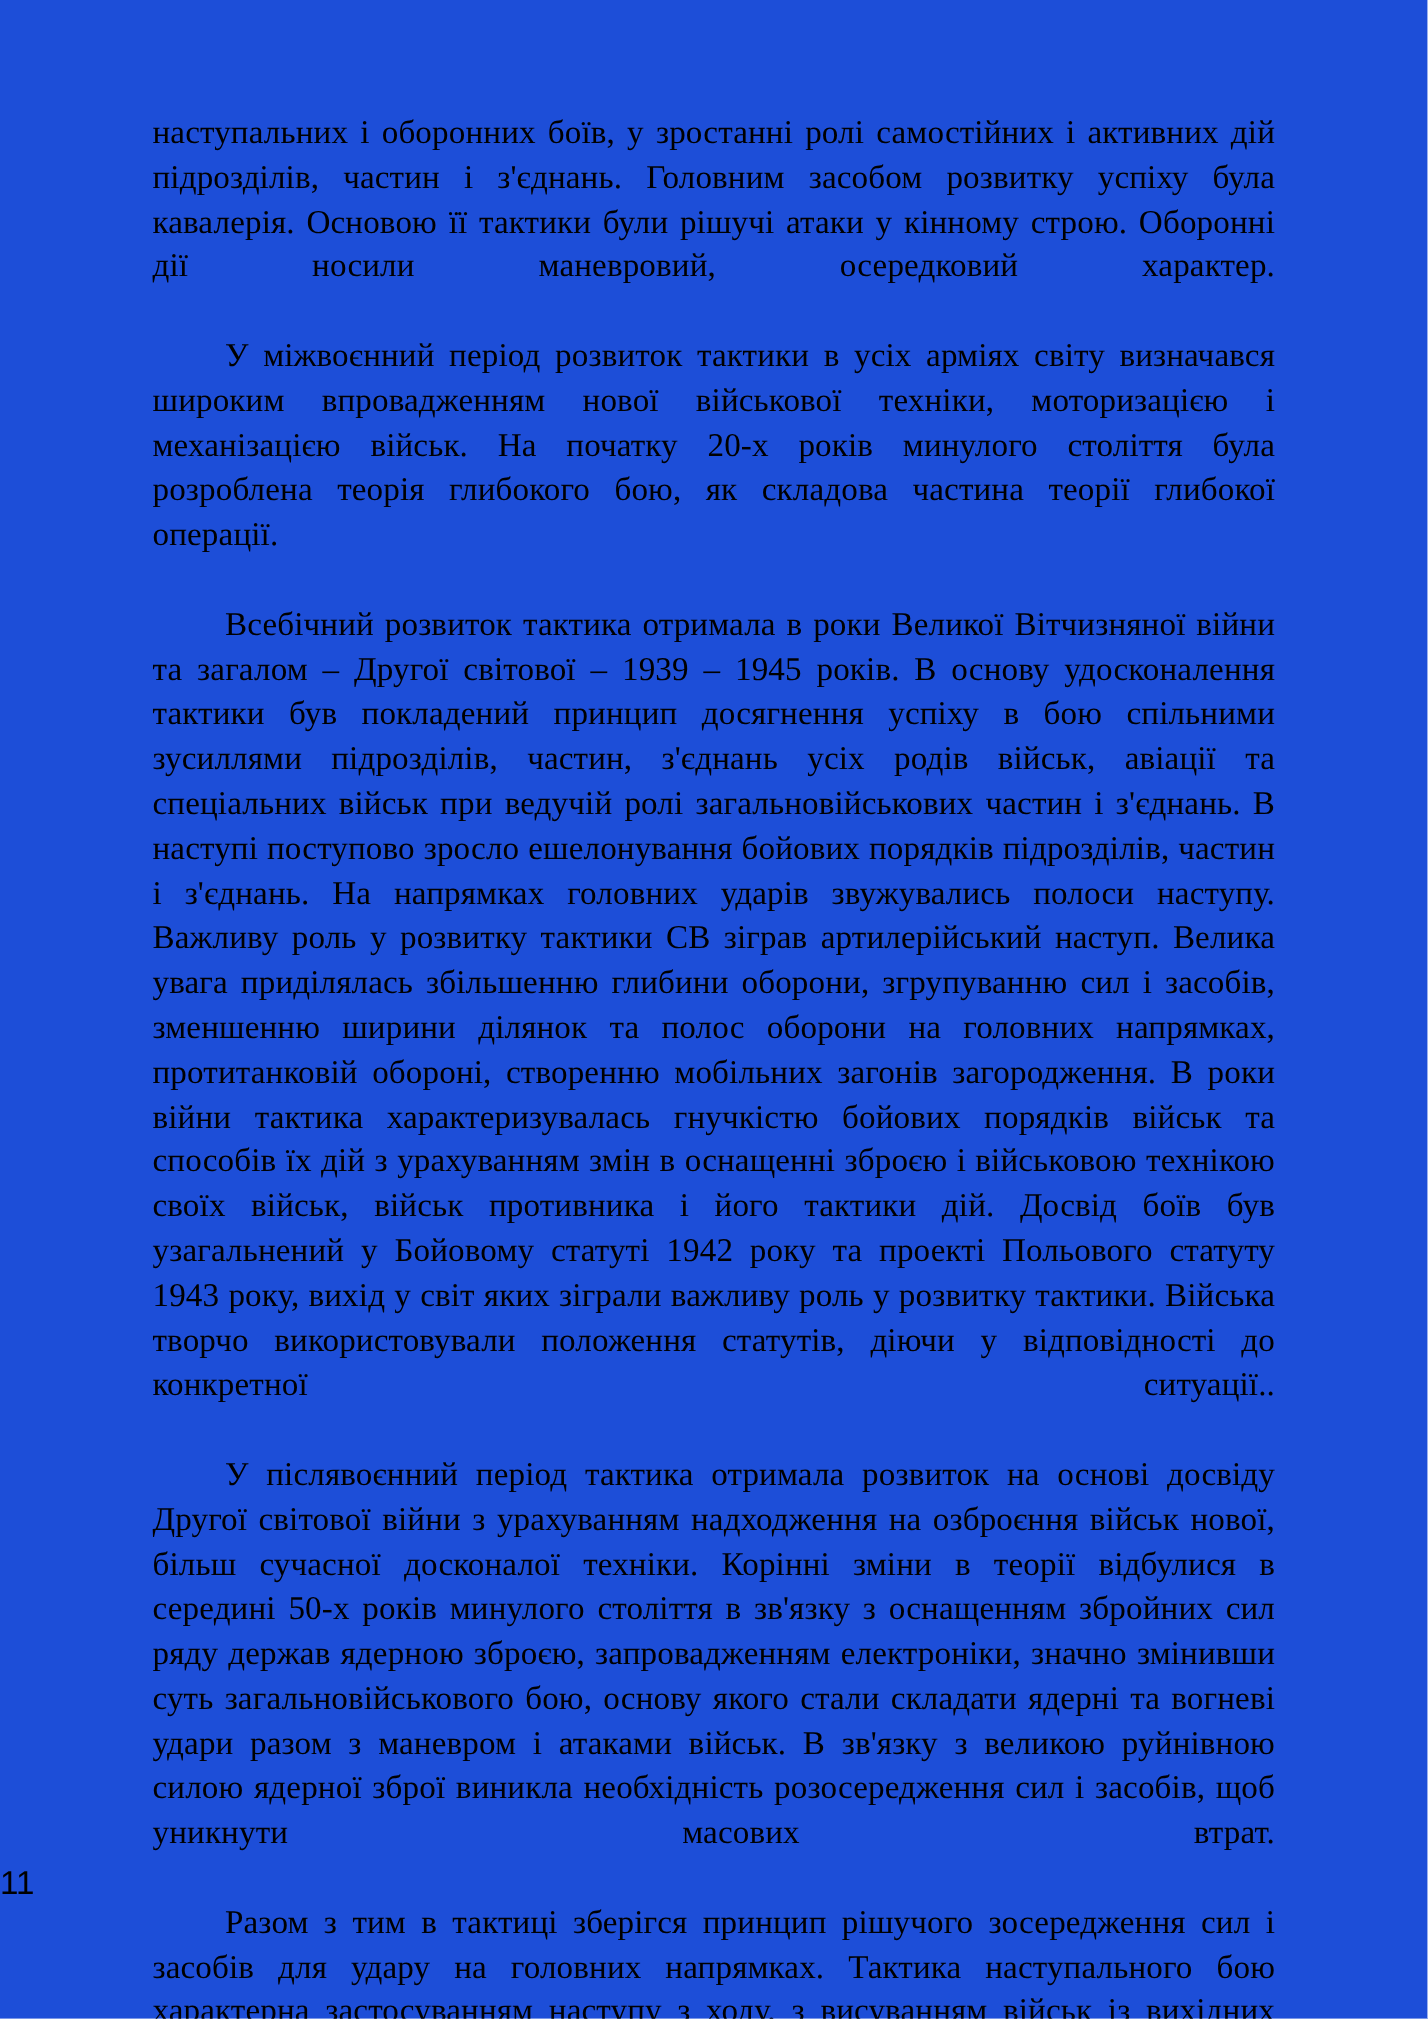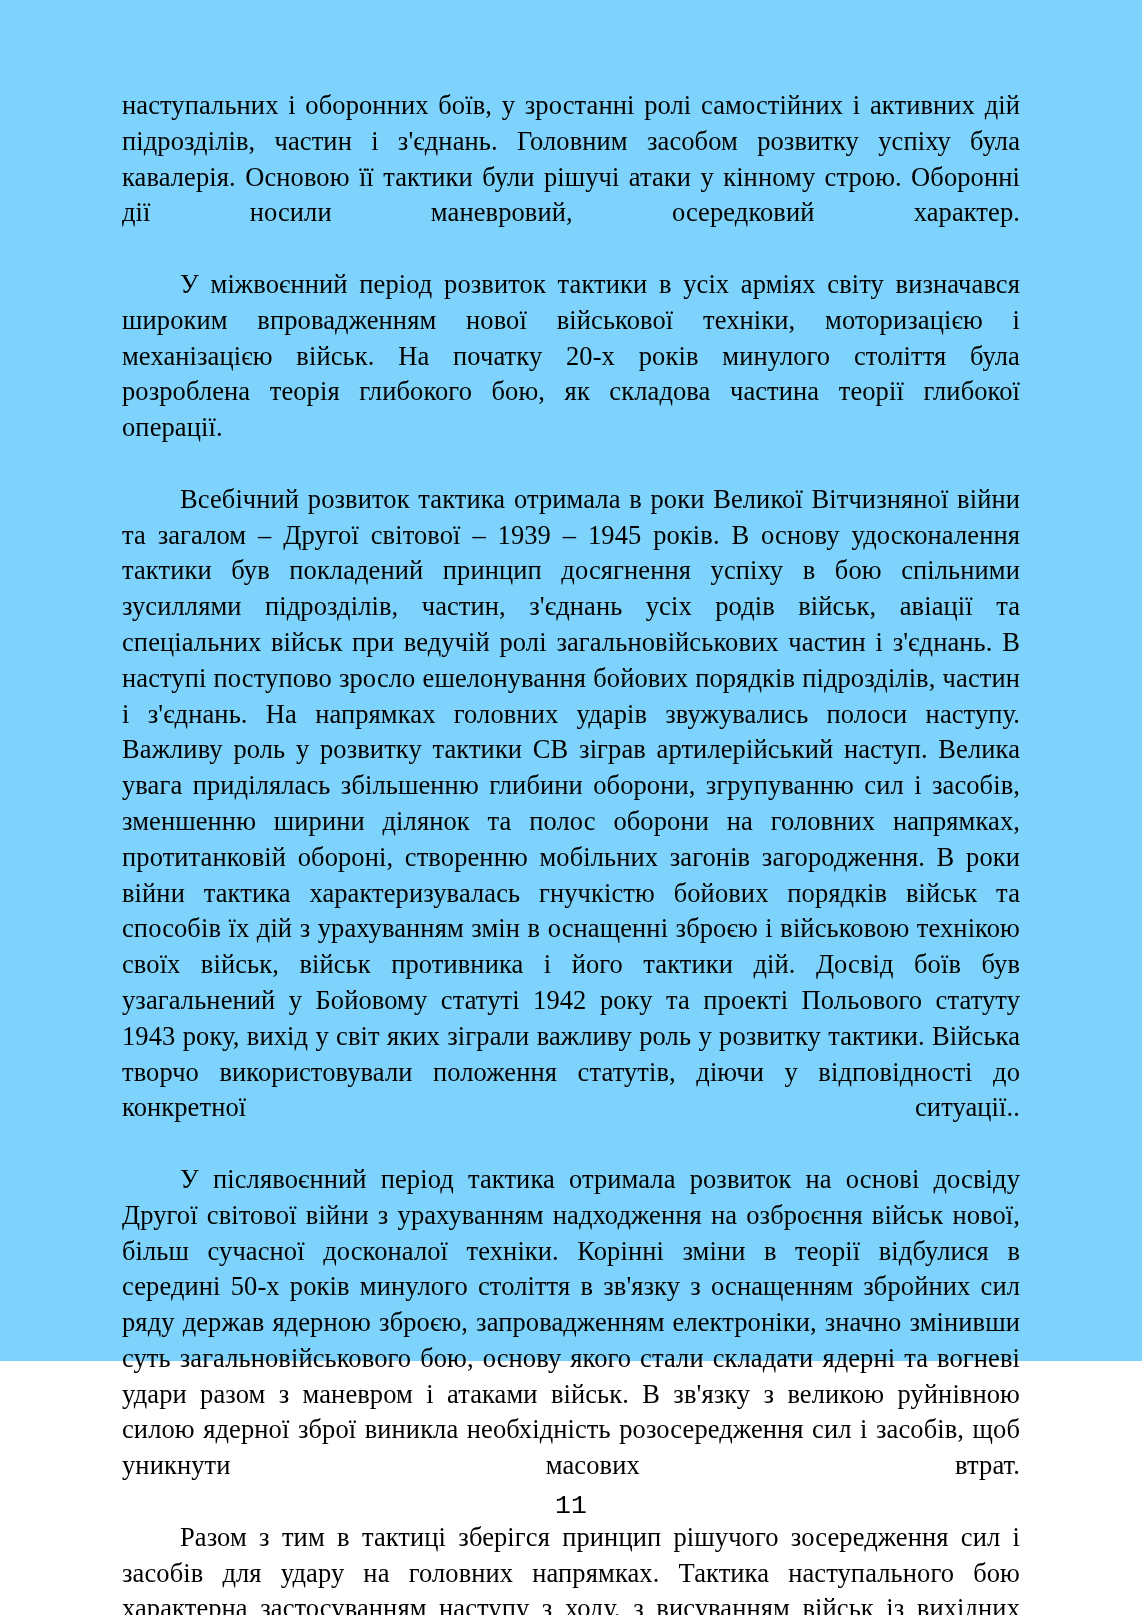--- a/index.html
+++ b/index.html
@@ -11,22 +11,22 @@
   body {
     width: 1142px;
     height: 1615px;
     font-family: "Liberation Serif", "DejaVu Serif", serif;
     color: #000000;
     -webkit-font-smoothing: antialiased;
   }
   .page {
     position: relative;
     width: 1142px;
-    height: 1361px;
-    background: #7dd3fc;
+    height: 1615px;
+    background: #1d4ed8;
     box-sizing: border-box;
     padding: 88px 122px 0 122px;
   }
   .body-text {
     width: 898px;
     font-size: 26.5px;
     line-height: 35.8px;
     text-align: justify;
     text-justify: inter-word;
     letter-spacing: 0.1px;
@@ -42,22 +42,22 @@
     text-indent: 0;
   }
   .para:last-of-type {
     text-align: justify;
   }
   .page-number {
     position: absolute;
     left: 0;
     right: 0;
     top: 1490px;
-    text-align: center;
-    font-family: Liberation Mono, monospace;
+    text-align: left;
+    font-family: Liberation Sans, sans-serif;
     font-size: 26.5px;
     line-height: 32px;
     color: #000000;
   }
   
   .para::after {
     content: "";
     display: inline-block;
     width: 100%;
   }

